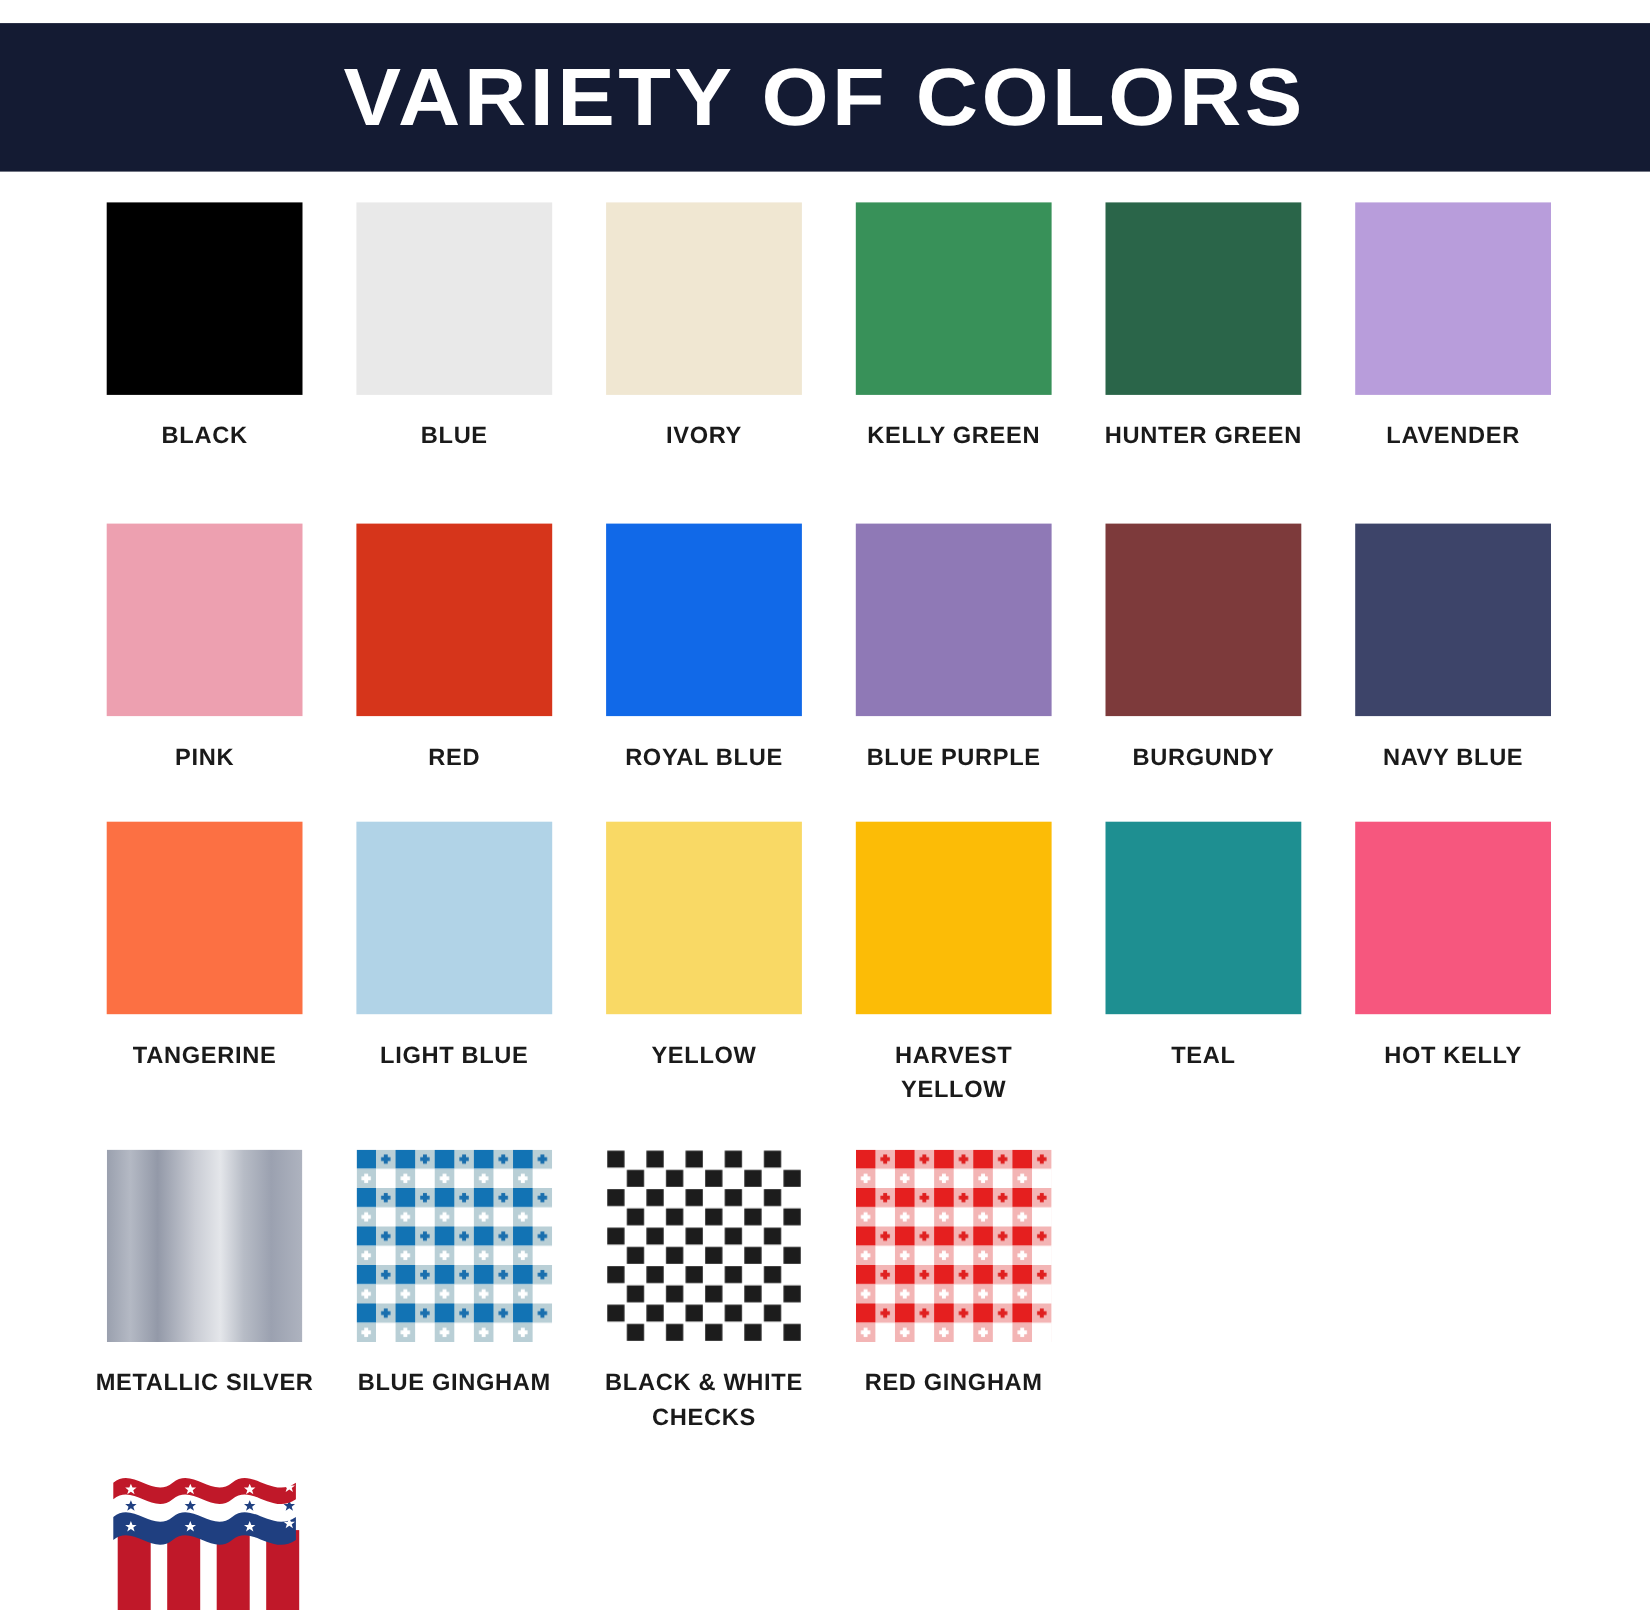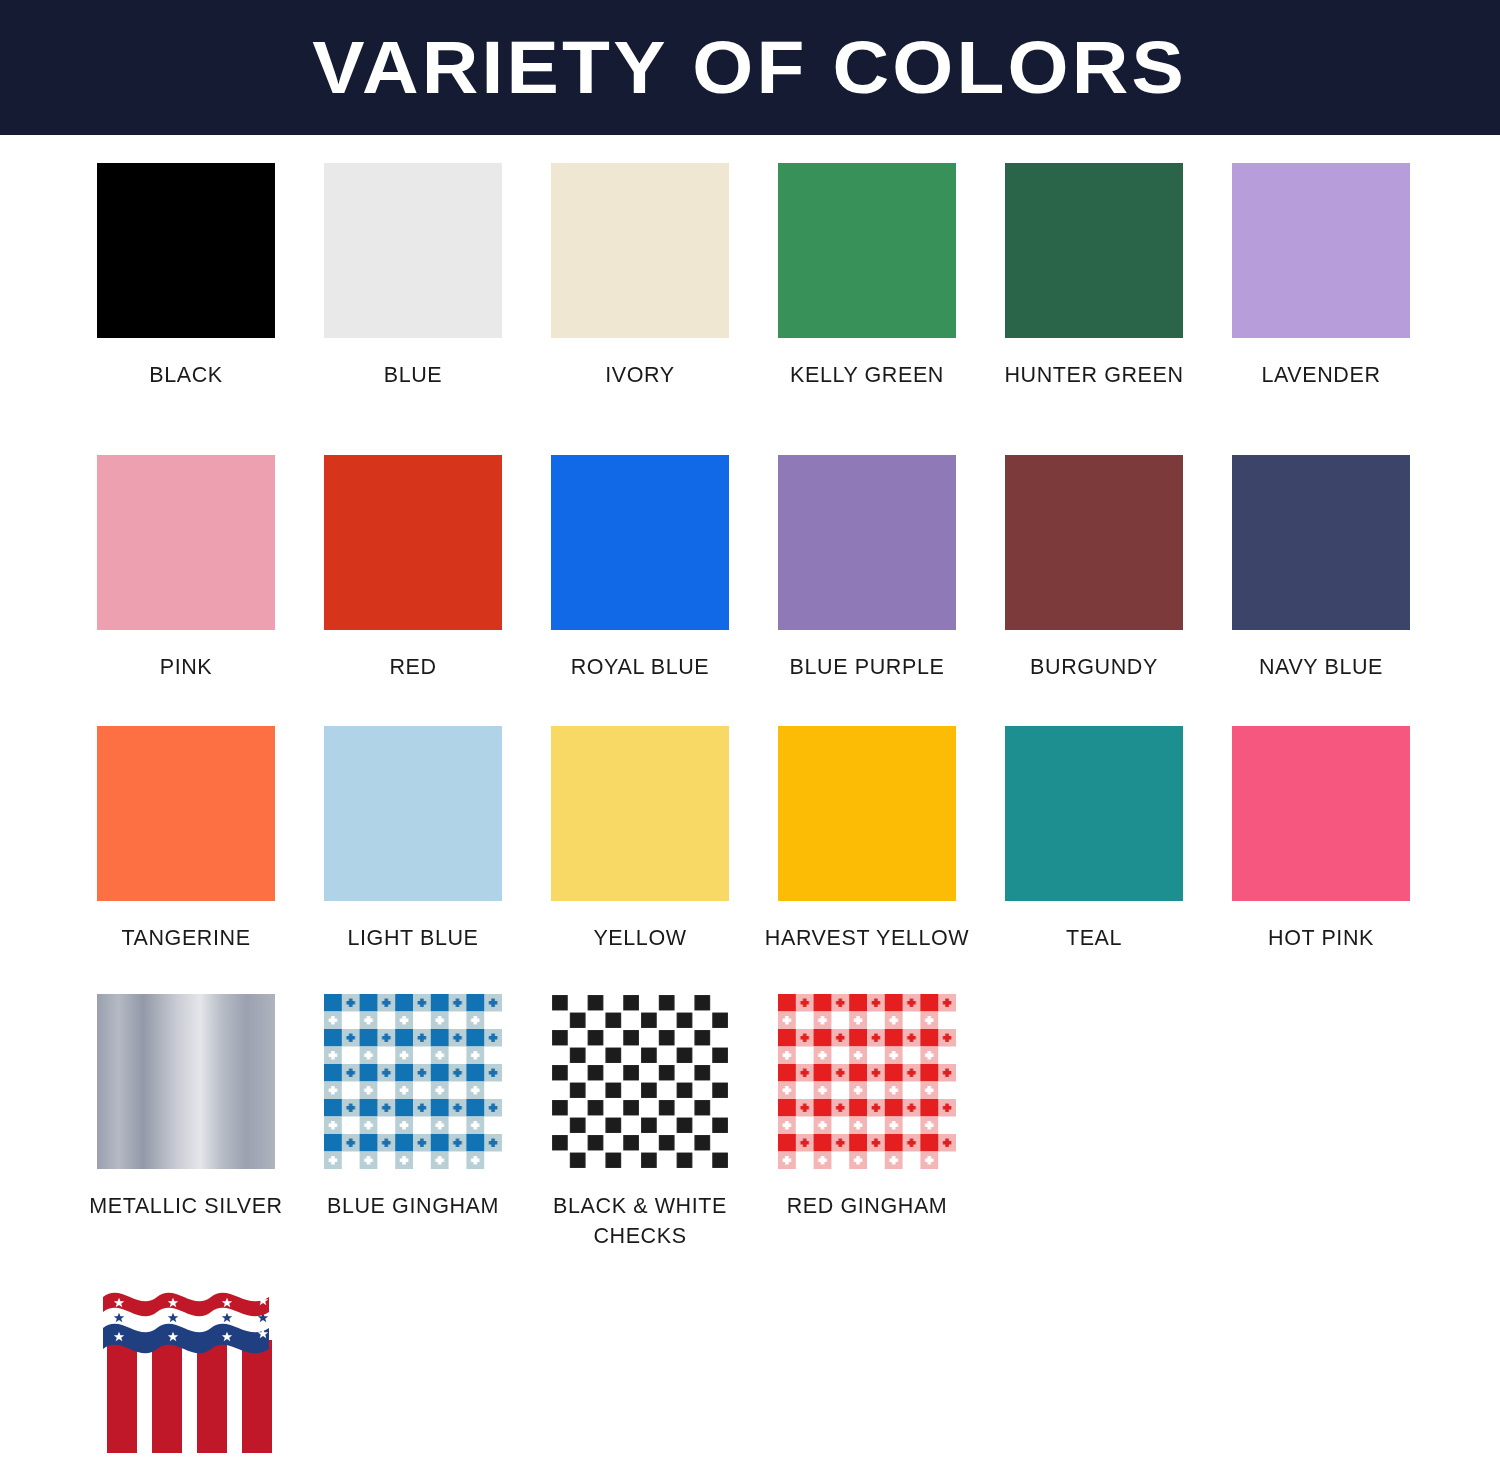--- a/index.html
+++ b/index.html
@@ -16,20 +16,21 @@
 
   
   .header-band {
     width: 1500px;
     height: 135px;
     background: #141b33;
     display: flex;
     align-items: center;
     justify-content: center;
     box-sizing: border-box;
+    margin-top: 21px;
   }
   .header-title {
     color: #ffffff;
     font-family: "Liberation Sans", sans-serif;
     font-size: 74px;
     font-weight: bold;
     letter-spacing: 3px;
     line-height: 1;
     transform: scaleX(1.06);
     text-align: center;
@@ -58,21 +59,21 @@
     width: 178px;
     height: 175px;
     position: relative;
     overflow: hidden;
     box-sizing: border-box;
   }
   .swatch-label {
     margin-top: 22px;
     font-family: "Liberation Sans", sans-serif;
     font-size: 21.5px;
-    font-weight: normal;
+    font-weight: bold;
     color: #1a1a1a;
     letter-spacing: 0.6px;
     text-align: center;
     line-height: 1.42;
     width: 205px;
     user-select: none;
   }
   .row-gap-1 { height: 64px; }
   .row-gap-2 { height: 44px; }
   .row-gap-3 { height: 40px; }
@@ -171,21 +172,21 @@
     <div class="cell">
       <div class="swatch" style="background:#fcbc06"></div>
       <div class="swatch-label">HARVEST YELLOW</div>
     </div>
     <div class="cell">
       <div class="swatch" style="background:#1e8f91"></div>
       <div class="swatch-label">TEAL</div>
     </div>
     <div class="cell">
       <div class="swatch" style="background:#f6577e"></div>
-      <div class="swatch-label">HOT PINK</div>
+      <div class="swatch-label">HOT KELLY</div>
     </div>
   </div>
   <div class="row-gap-3"></div>
 
   <div class="grid-row">
 
 
     <div class="cell">
       <div class="swatch pat-silver">
         <svg viewBox="0 0 100 100" preserveAspectRatio="none" aria-hidden="true">

